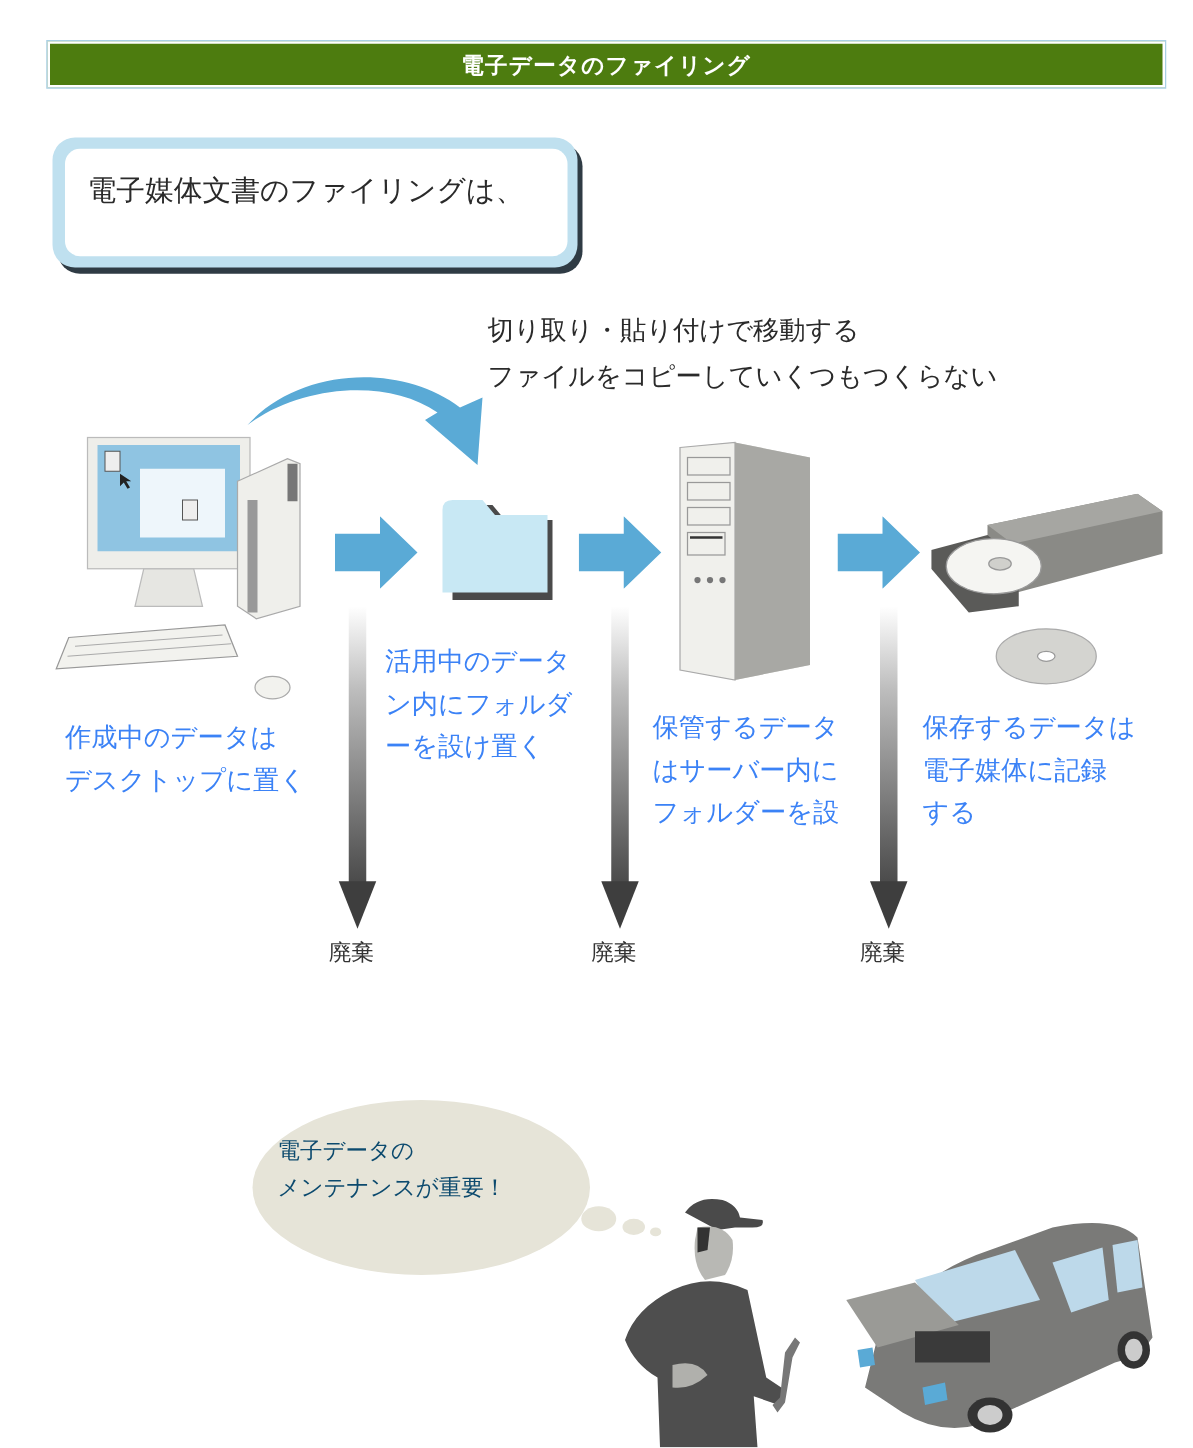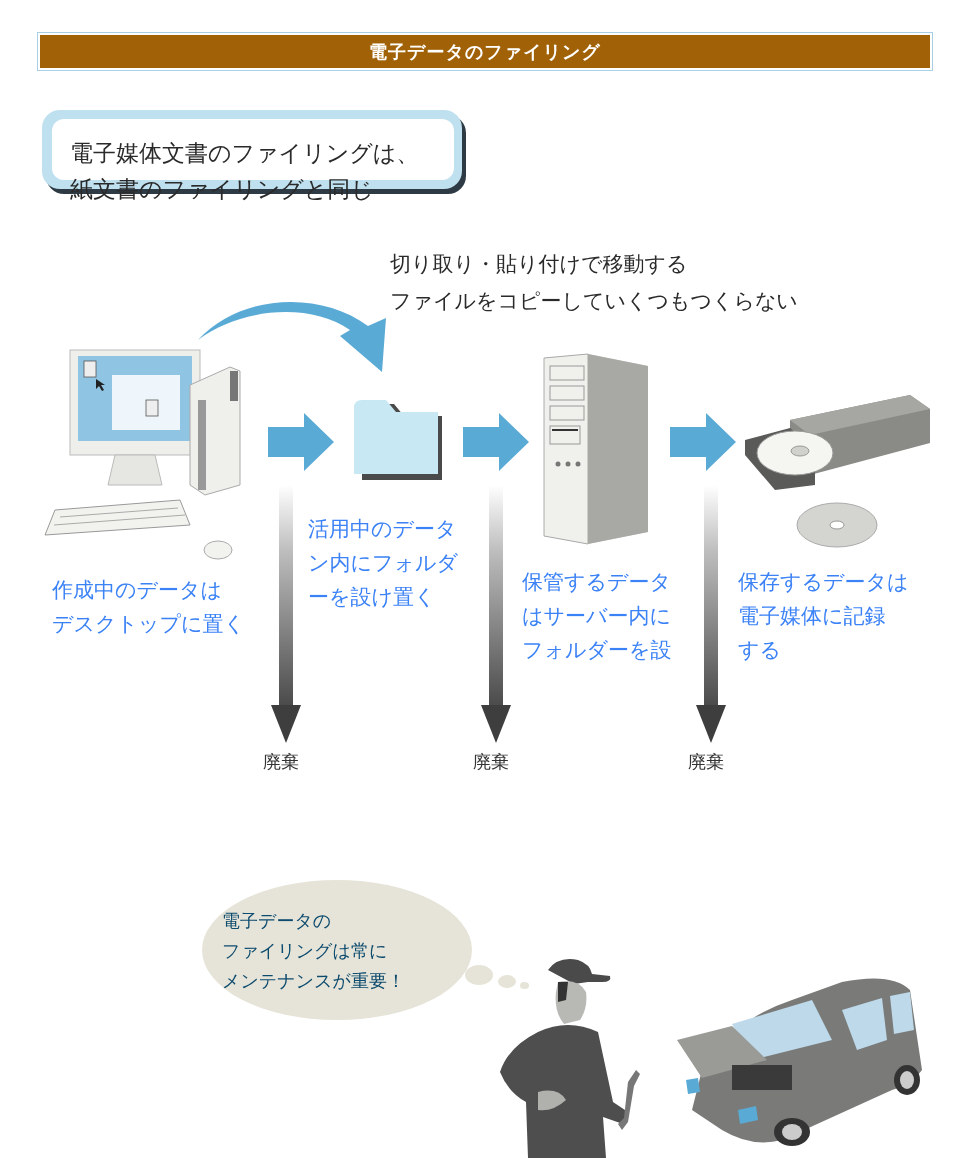--- a/index.html
+++ b/index.html
@@ -4,28 +4,28 @@
   <style>
     * { box-sizing: border-box; margin: 0; padding: 0; }
     body {
       width: 954px; height: 1158px; background: #ffffff; position: relative; overflow: hidden;
       font-family: "DejaVu Sans", "Liberation Sans", sans-serif; color: #2b2b2b;
     }
     .abs { position: absolute; }
     
     .title-bar {
       left: 38px; top: 33px; width: 894px; height: 37px;
-      background: #a16207; border: 2px solid #ffffff; outline: 1px solid #a9cfe4;
+      background: #4d7c0f; border: 2px solid #ffffff; outline: 1px solid #a9cfe4;
       display: flex; align-items: center; justify-content: center; text-align: center;
     }
     .title-text { color: #ffffff; font-weight: bold; font-size: 18px; letter-spacing: 1px; }
 
     
     .keybox {
-      left: 42px; top: 110px; width: 420px; height: 79px;
+      left: 42px; top: 110px; width: 420px; height: 104px;
       background: #bfe0ef; border-radius: 18px;
       box-shadow: 4px 5px 0 #2f3b44;
     }
     .keybox-inner {
       position: absolute; left: 10px; top: 9px; right: 8px; bottom: 9px;
       background: #ffffff; border-radius: 12px;
       padding: 16px 0 0 18px;
       font-size: 23px; line-height: 36px; color: #2a2a2a;
     }
 
@@ -57,21 +57,20 @@
 </head>
 <body>
 
 <div class="abs title-bar">
   <span class="title-text">電子データのファイリング</span>
 </div>
 
 <div class="abs keybox">
   <div class="keybox-inner">
     <div>電子媒体文書のファイリングは、</div>
-    <div>紙文書のファイリングと同じ</div>
   </div>
 </div>
 
 <div class="abs note-line" style="left:390px; top:250px;">切り取り・貼り付けで移動する</div>
 <div class="abs note-line" style="left:390px; top:287px;">ファイルをコピーしていくつもつくらない</div>
 
 <svg class="abs" style="left:190px; top:300px;" width="200" height="80">
   <path d="M8 40 C 50 8, 120 2, 160 30 L 150 36 L 192 72 L 196 18 L 178 26 C 130 -10, 50 -6, 8 40 Z" fill="#5aaad6"></path>
 </svg>
 
@@ -166,21 +165,20 @@
 <div class="abs dispose" style="left:263px; top:750px;">廃棄</div>
 <div class="abs dispose" style="left:473px; top:750px;">廃棄</div>
 <div class="abs dispose" style="left:688px; top:750px;">廃棄</div>
 
 <div class="abs bubble"></div>
 <div class="abs puff" style="left:465px; top:965px; width:28px; height:20px;"></div>
 <div class="abs puff" style="left:498px; top:975px; width:18px; height:13px;"></div>
 <div class="abs puff" style="left:520px; top:982px; width:9px; height:7px;"></div>
 <div class="abs bubble-text">
   <div>電子データの</div>
-  <div>ファイリングは常に</div>
   <div>メンテナンスが重要！</div>
 </div>
 
 <svg class="abs" style="left:478px; top:952px;" width="180" height="206">
   <path d="M70 18 Q80 4 100 8 Q112 12 114 22 L132 24 Q134 30 124 30 L110 30 L96 32 Z" fill="#4a4a4a"></path>
   <path d="M80 30 Q100 26 108 40 Q110 56 102 68 L86 72 Q76 60 78 40 Z" fill="#b8b8b4"></path>
   <path d="M80 30 L90 30 L88 48 L80 50 Z" fill="#333"></path>
   <path d="M60 80 Q90 66 120 80 L135 150 L150 160 L145 172 L125 165 L128 206 L50 206 L48 150 Q30 140 22 120 Q30 95 60 80 Z" fill="#4e4e4e"></path>
   <path d="M60 140 Q80 135 88 148 Q75 160 60 158 Z" fill="#b0b0ac"></path>
   <path d="M150 130 L158 118 L162 122 L156 134 L150 170 L144 178 L140 172 L146 166 Z" fill="#777"></path>

